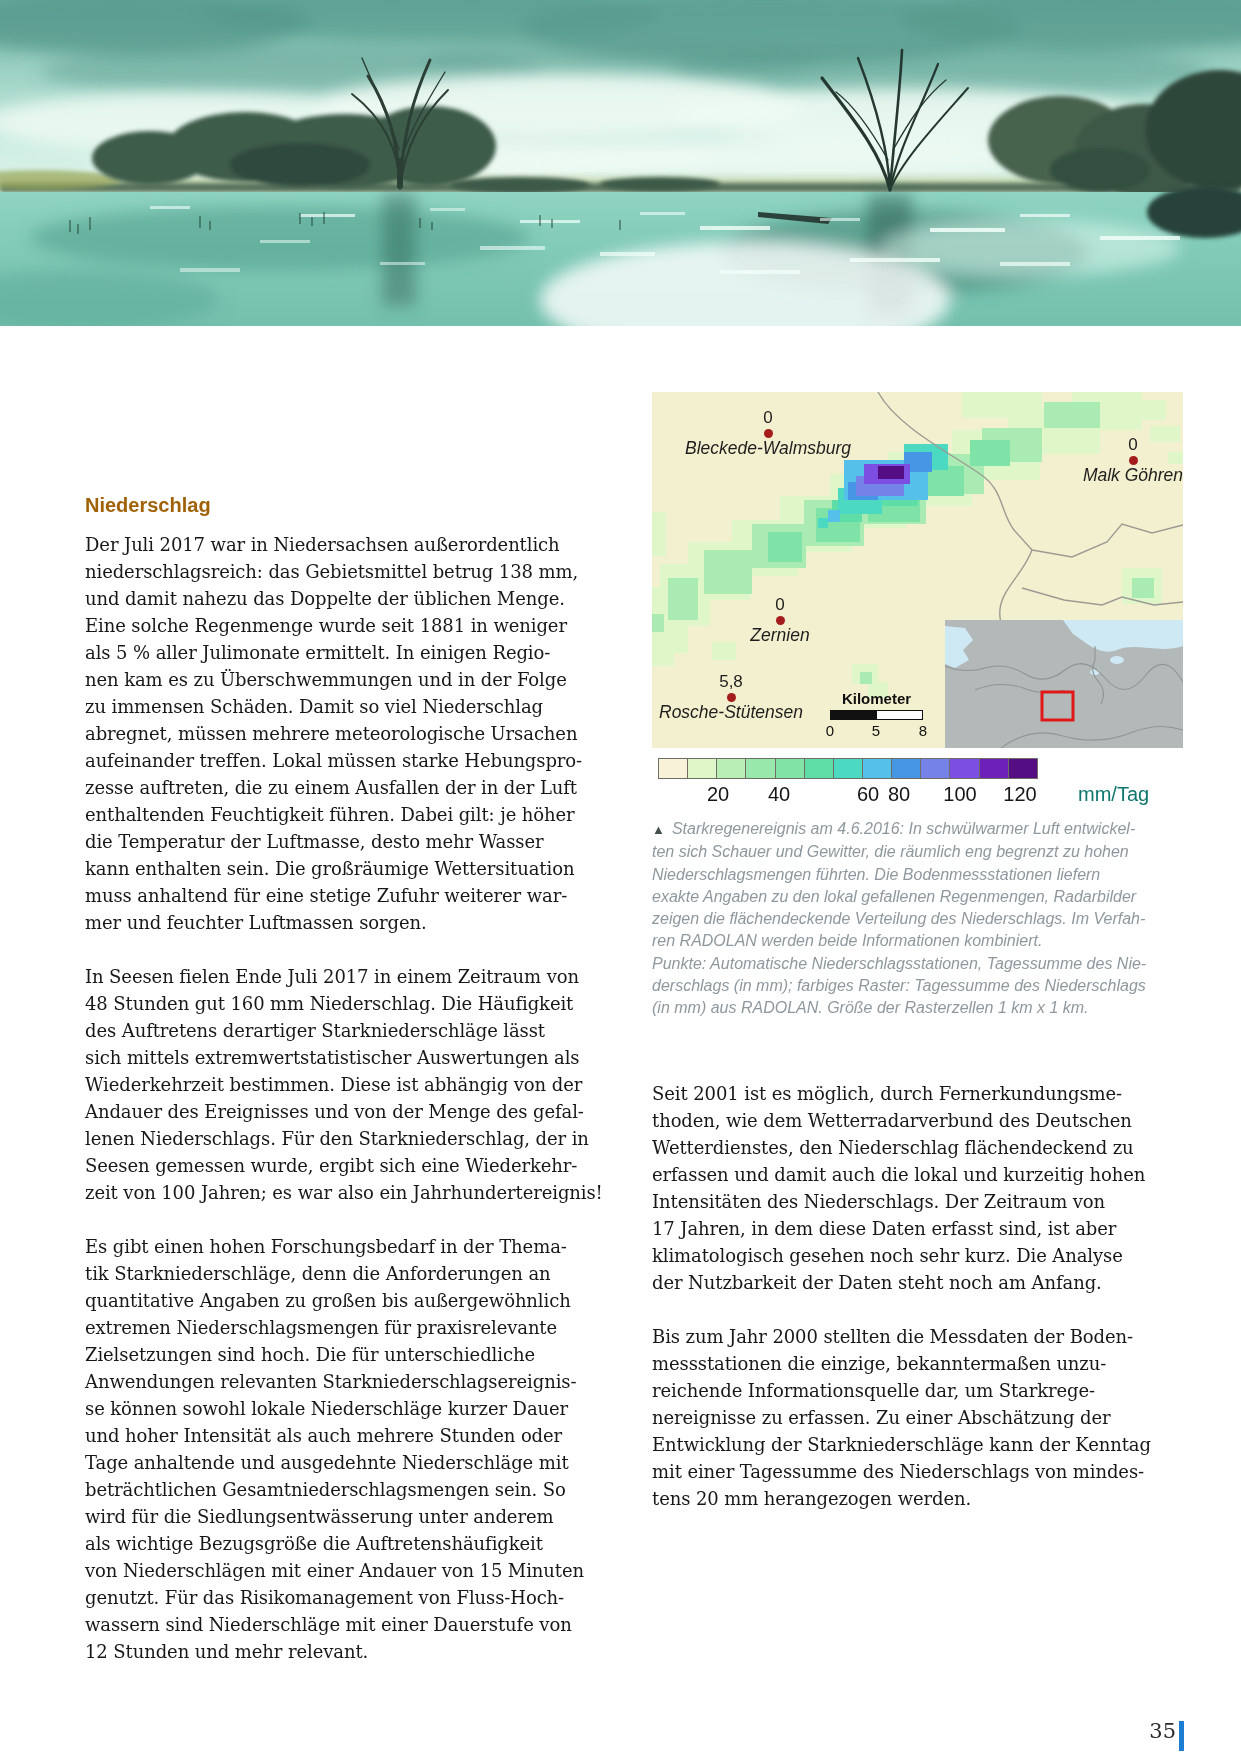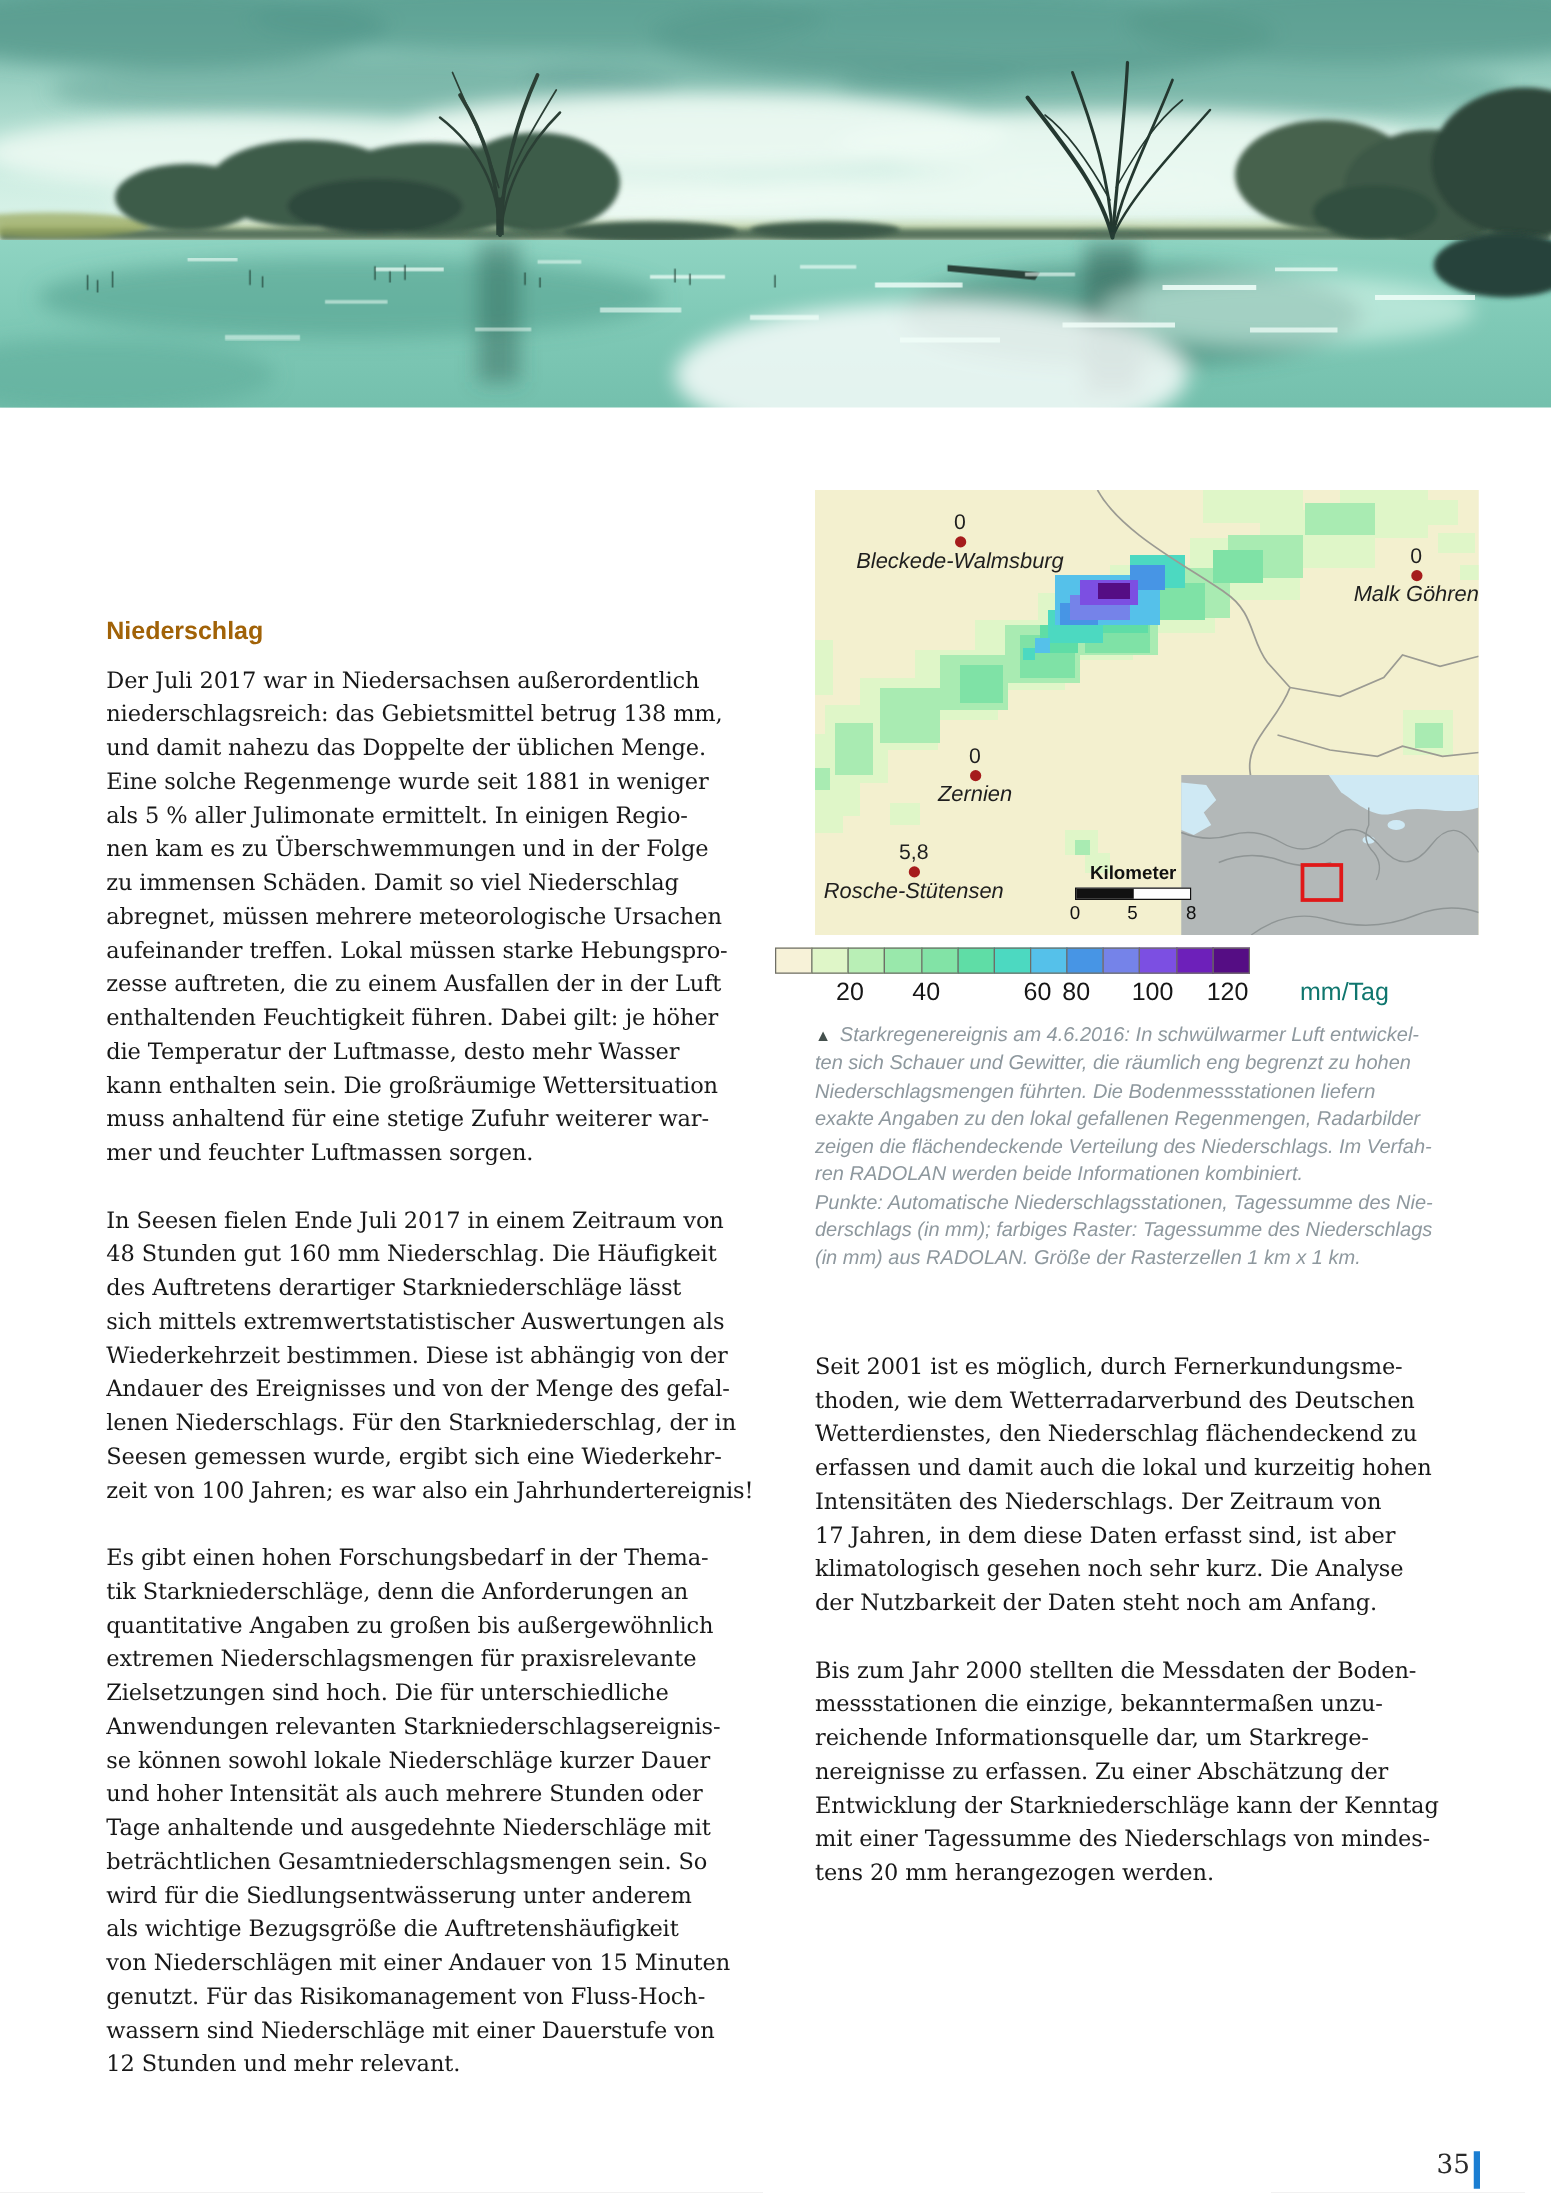--- a/index.html
+++ b/index.html
@@ -29,29 +29,29 @@
   .map {
     position:absolute; left:652px; top:392px; width:531px; height:356px;
     background:#f3f0cf; overflow:hidden;
   }
   .map svg { position:absolute; left:0; top:0; }
   .station { position:absolute; transform:translateX(-50%); text-align:center; width:220px; }
   .station .val { font-size:17px; color:#1e1e1e; line-height:18px; }
   .station .dot { width:9px; height:9px; border-radius:50%; background:#a51c1c; margin:2px auto 1px auto; }
   .station .nm { font-size:17.5px; font-style:italic; color:#1e1e1e; line-height:19px; white-space:nowrap; }
 
-  .scalebar { position:absolute; left:178px; top:298px; width:93px; text-align:center;margin-left:30px; }
+  .scalebar { position:absolute; left:178px; top:298px; width:93px; text-align:center; }
   .scalebar .sb-title { font-size:15px; color:#111; font-weight:bold; margin-bottom:3px; }
   .scalebar .sb-bar { position:relative; height:8px; border:1px solid #111; background:#fff; }
   .scalebar .sb-bar .half { position:absolute; left:0; top:0; width:50%; height:100%; background:#111; }
   .scalebar .sb-ticks { position:relative; height:16px; margin-top:2px; }
   .scalebar .sb-ticks span { position:absolute; transform:translateX(-50%); font-size:15px; color:#111; }
 
   
-  .cbar-wrap { position:absolute; left:620px; top:758px; width:520px; height:48px; }
+  .cbar-wrap { position:absolute; left:658px; top:758px; width:520px; height:48px; }
   .cbar { display:flex; width:392px; height:21px; }
   .cbar .cell { width:30.15px; height:21px; border:1px solid #6e6e66; margin-left:-1px; box-sizing:border-box; }
   .cbar .cell:first-child { margin-left:0; }
   .cbar-ticks { position:relative; height:24px; }
   .cbar-ticks span { position:absolute; top:4px; transform:translateX(-50%); font-size:20px; color:#161616; }
   .cbar-unit { position:absolute; left:404px; top:25px; font-size:20px; color:#0f766e;margin-left:16px; }
 
   
   .caption {
     position:absolute; left:652px; top:818px; width:508px;

